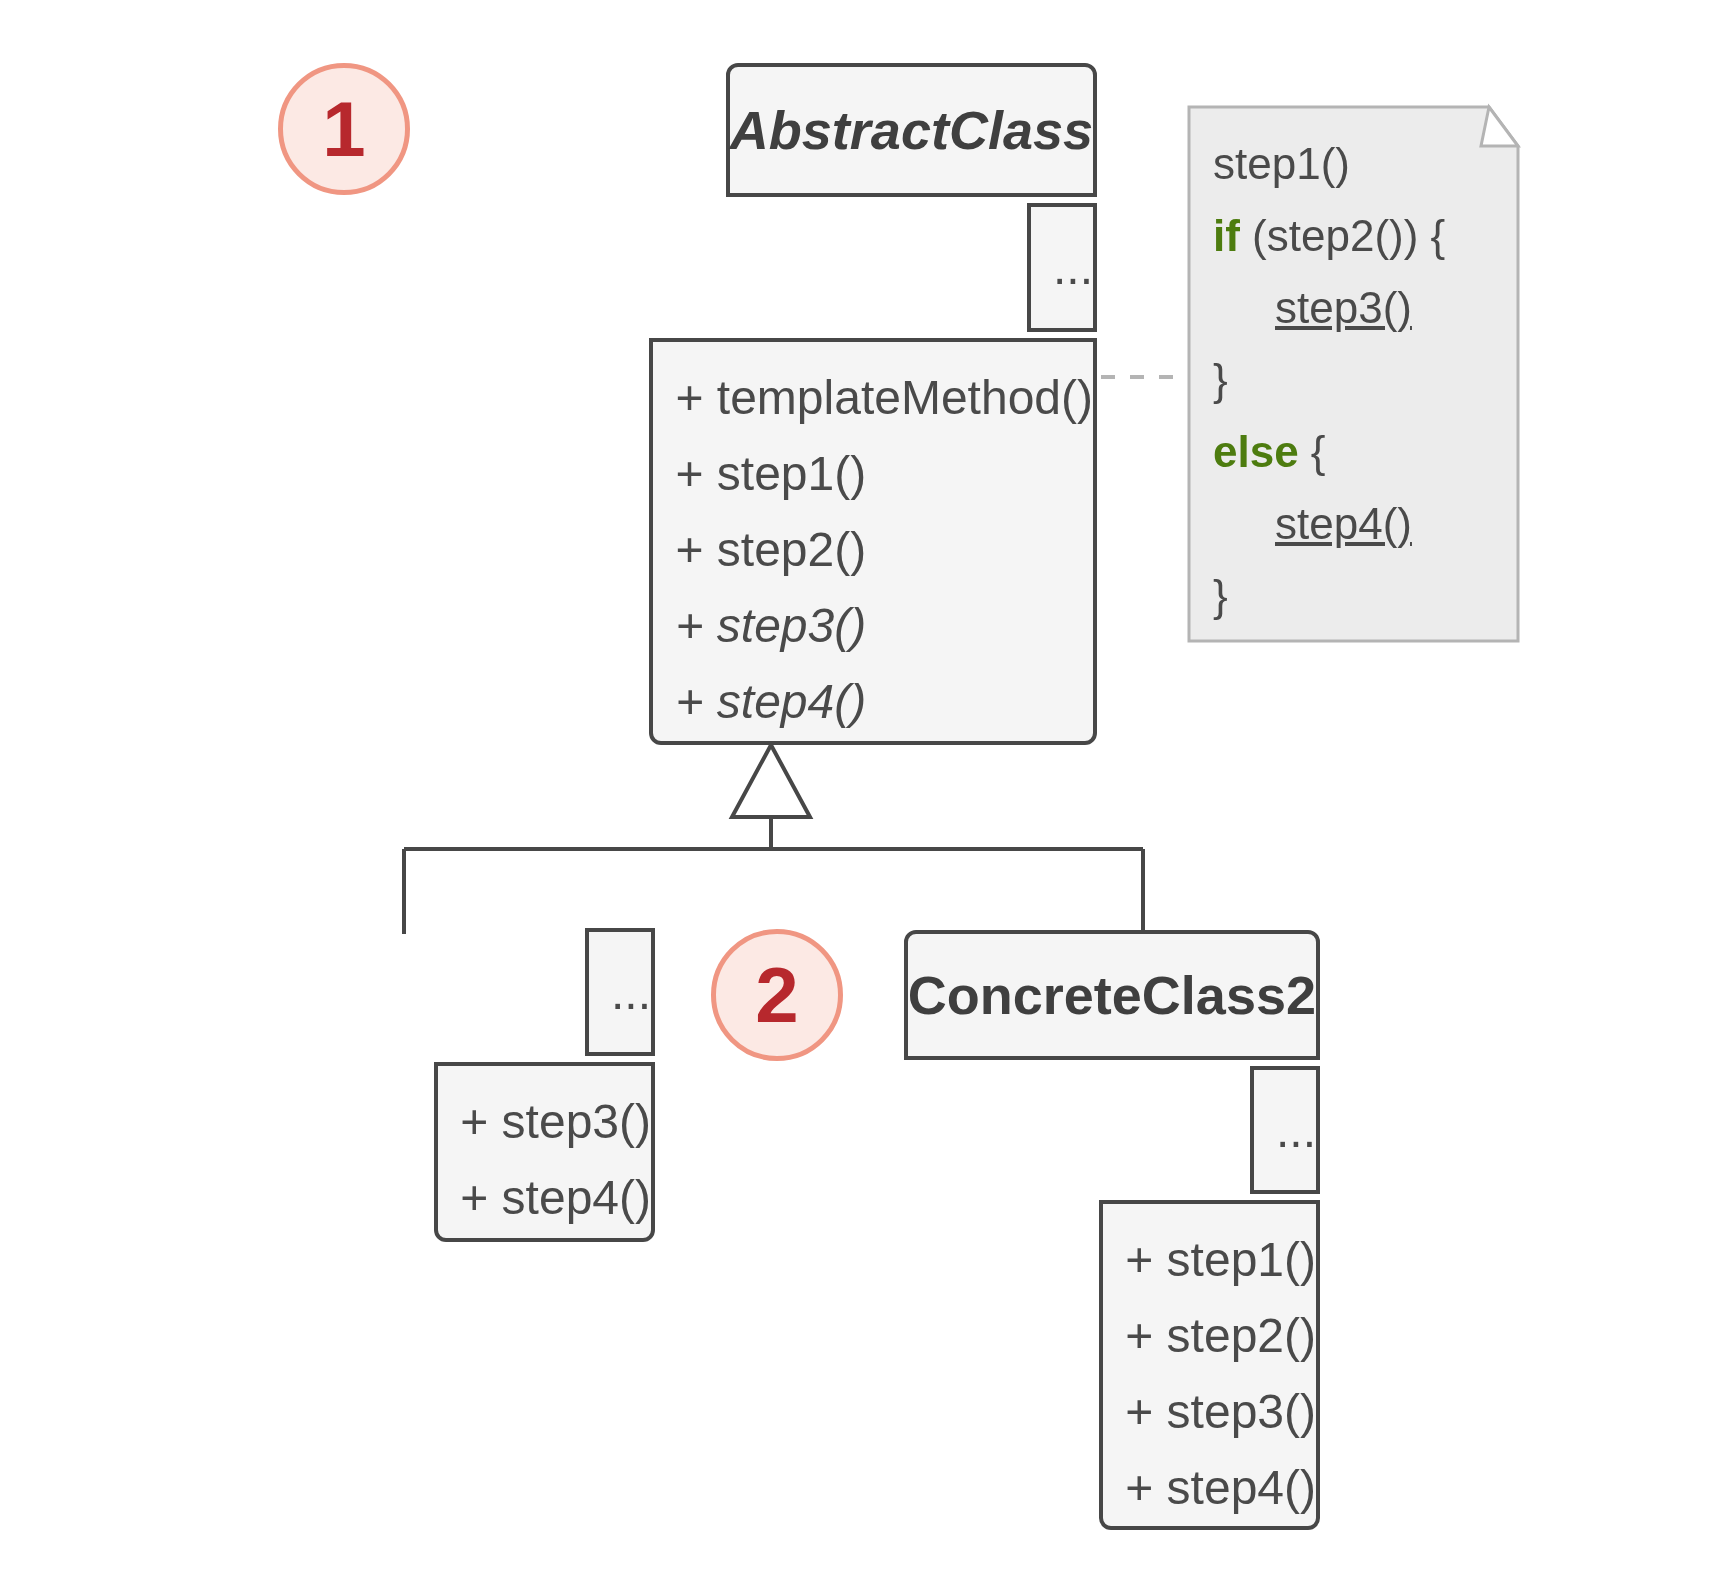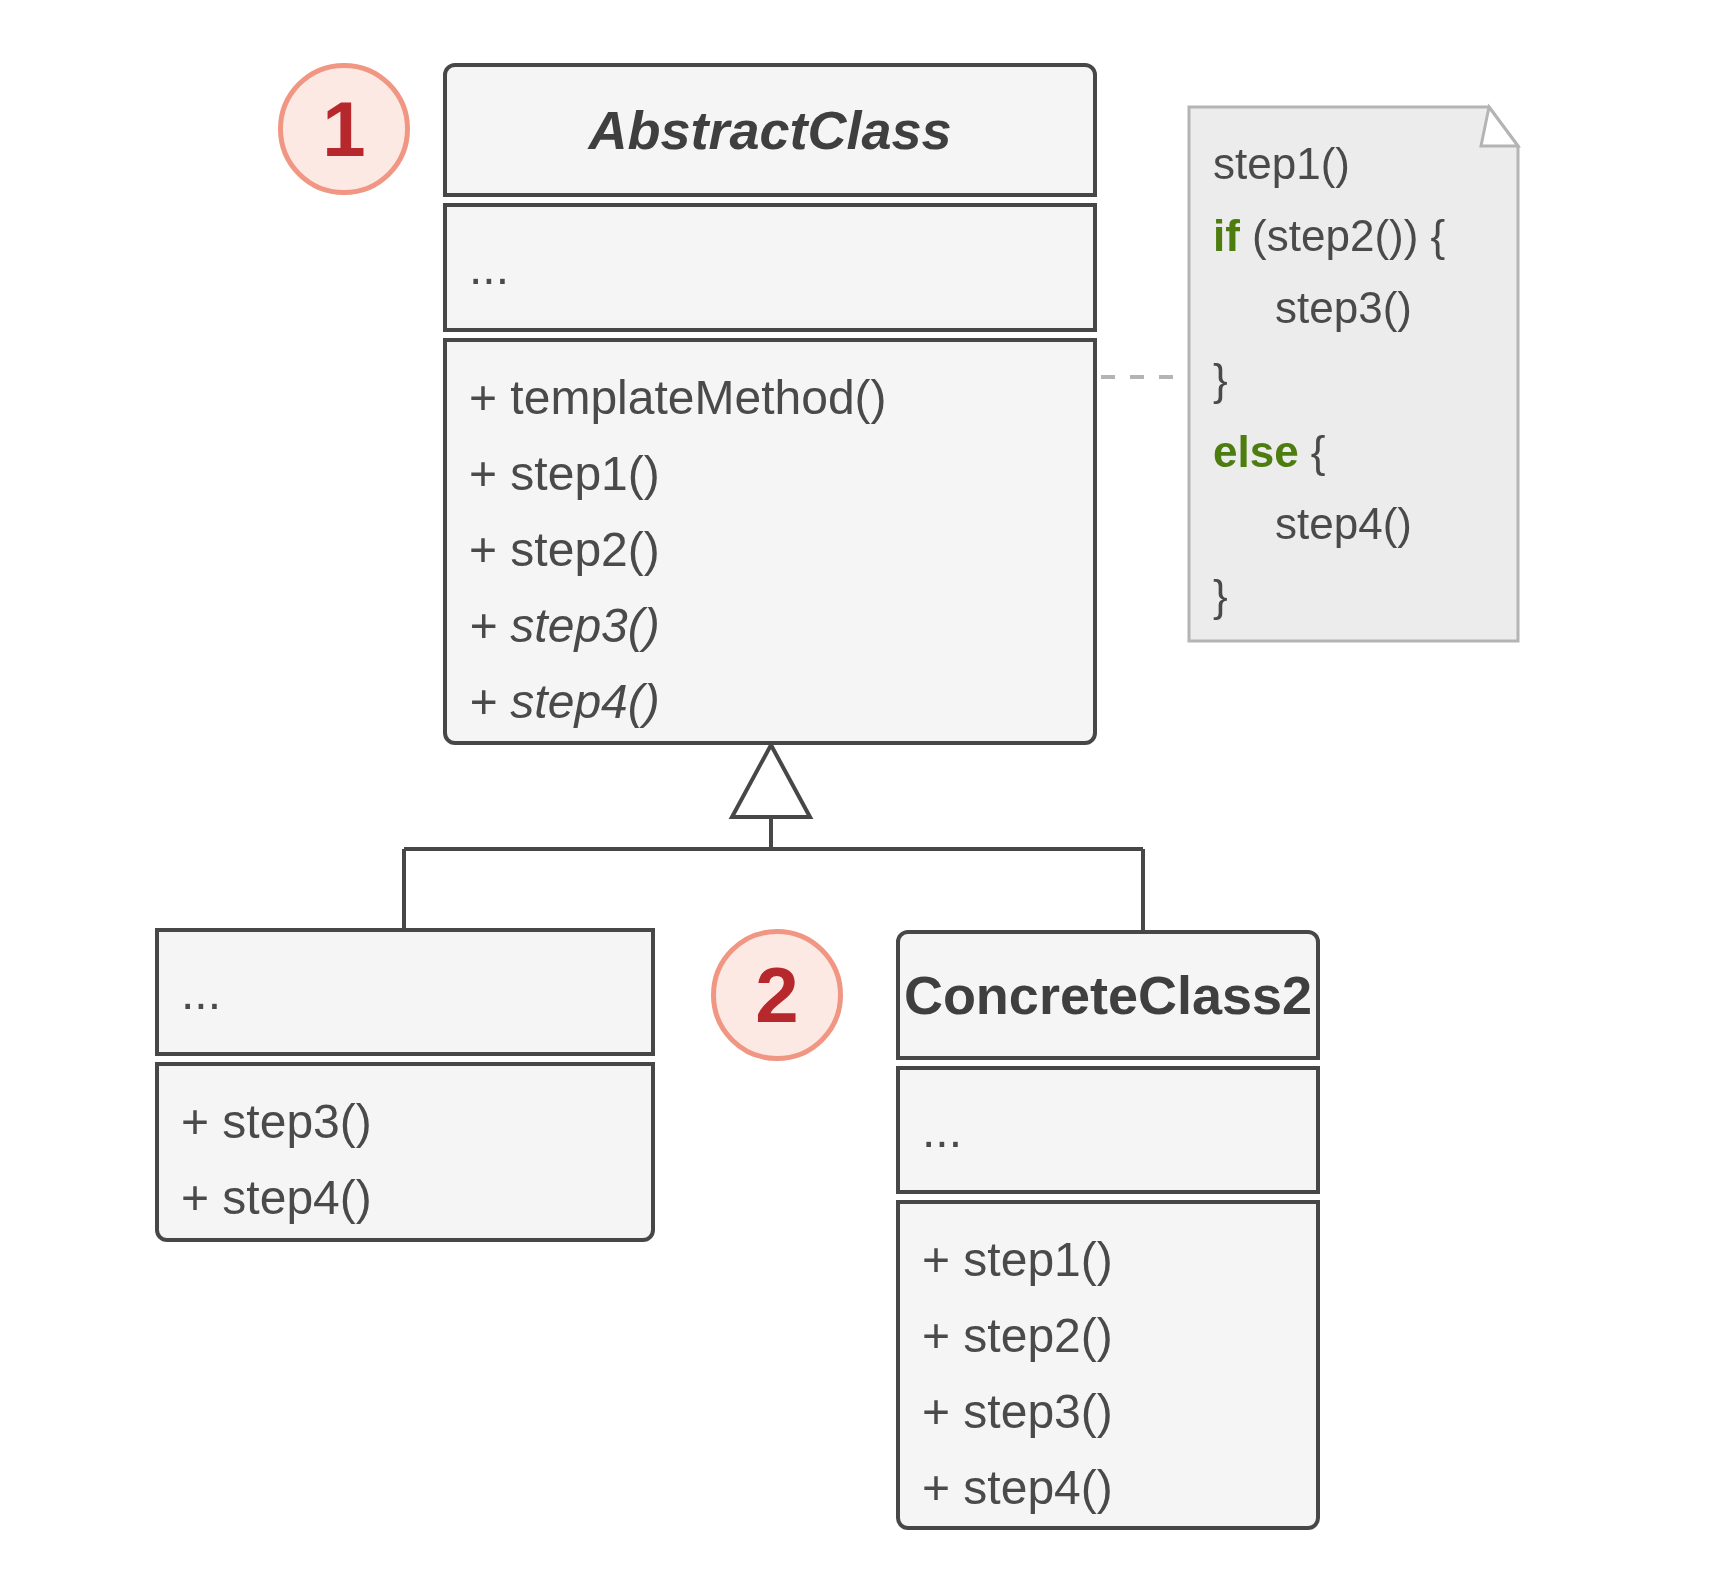--- a/index.html
+++ b/index.html
@@ -10,20 +10,21 @@
     font-family:"Liberation Sans", sans-serif;
     overflow:hidden;
   }
   .layer{position:absolute;left:0;top:0;}
 
   
   .uml-class{
     position:absolute;
     display:flex;flex-direction:column;gap:6px;
     box-sizing:border-box;
+    align-items:flex-end;
   }
   .compartment{
     box-sizing:border-box;
     background:#f5f5f5;
     border:4px solid #474747;
     color:#4a4a4a;
   }
   .compartment.title{
     display:flex;align-items:center;justify-content:center;
     border-radius:12px 12px 0 0;
@@ -43,21 +44,21 @@
   .m{line-height:76px;white-space:pre;}
   .m.italic{font-style:italic;}
 
   
   .note-text{
     position:absolute;left:1213px;top:128px;width:300px;
     font-size:44px;line-height:72px;color:#4a4a4a;
   }
   .nline{white-space:pre;}
   .nline .kw{font-weight:bold;color:#4d7c0f;}
-  .nline.ind{padding-left:62px;}
+  .nline.ind{padding-left:62px;text-decoration:underline;}
 
   
   .badge{
     position:absolute;
     width:132px;height:132px;
     box-sizing:border-box;
     border:5px solid #f09682;
     border-radius:50%;
     background:#fce9e4;
     display:flex;align-items:center;justify-content:center;

